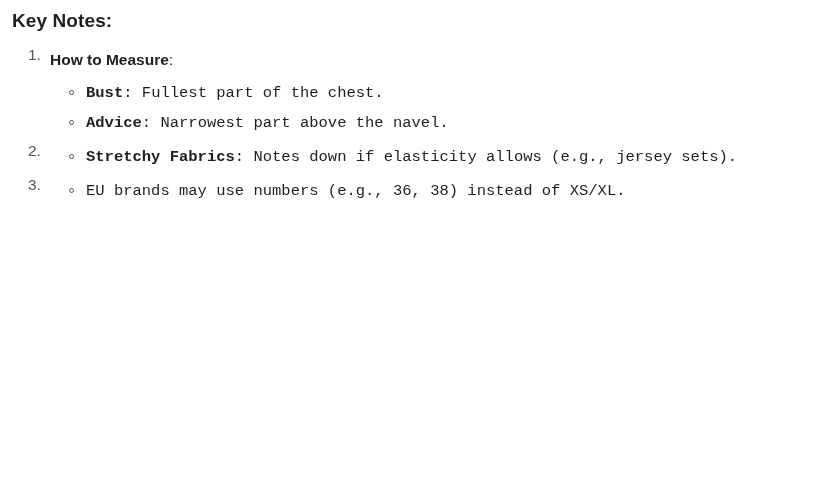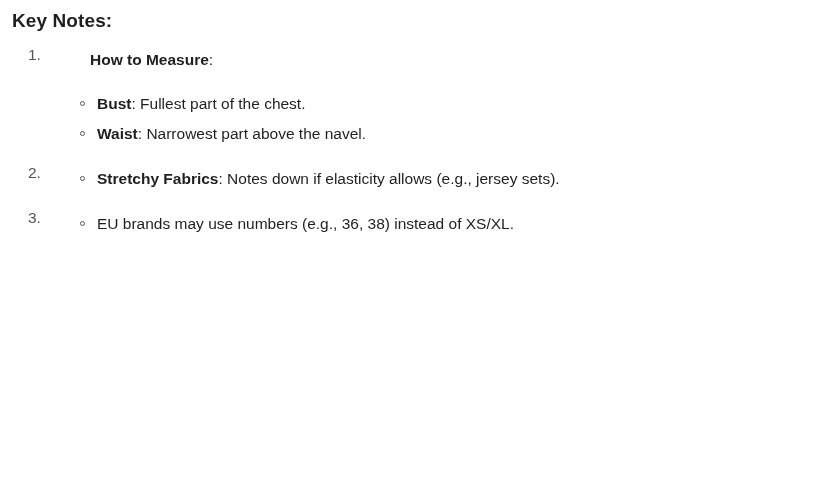--- a/index.html
+++ b/index.html
@@ -45,26 +45,26 @@
     font-size: 15.5px;
     color: #555;
   }
   .lvl1-text {
     font-size: 15.5px;
     line-height: 28px;
     color: #1f1f1f;
   }
   .lvl1-text b {
     font-weight: bold;
-    margin-left: 40px;
   }
   ul.inner {
     list-style: none;
-    margin: 15px;
+    margin: 4px;
     padding: 0;
+    font-family: Liberation Mono, monospace;
   }
   ul.inner > li {
     position: relative;
     padding-left: 32px;
     margin: 0;
   }
   .hollow-bullet {
     position: absolute;
     left: 15px;
     top: 12px;
@@ -95,21 +95,21 @@
     <li>
       <span class="num">1.</span>
       <div class="lvl1-text"><b>How to Measure</b><span>:</span></div>
       <ul class="inner">
         <li>
           <span class="hollow-bullet"></span>
           <span class="lvl2-text"><b>Bust</b><span>:</span><span> Fullest part of the chest.</span></span>
         </li>
         <li>
           <span class="hollow-bullet"></span>
-          <span class="lvl2-text"><b>Waist</b><span>:</span><span> Narrowest part above the navel.</span></span>
+          <span class="lvl2-text"><b>Advice</b><span>:</span><span> Narrowest part above the navel.</span></span>
         </li>
       </ul>
     </li>
 
     <li>
       <span class="num">2.</span>
       <ul class="inner">
         <li>
           <span class="hollow-bullet"></span>
           <span class="lvl2-text"><b>Stretchy Fabrics</b><span>:</span><span> Notes down if elasticity allows (e.g., jersey sets).</span></span>

